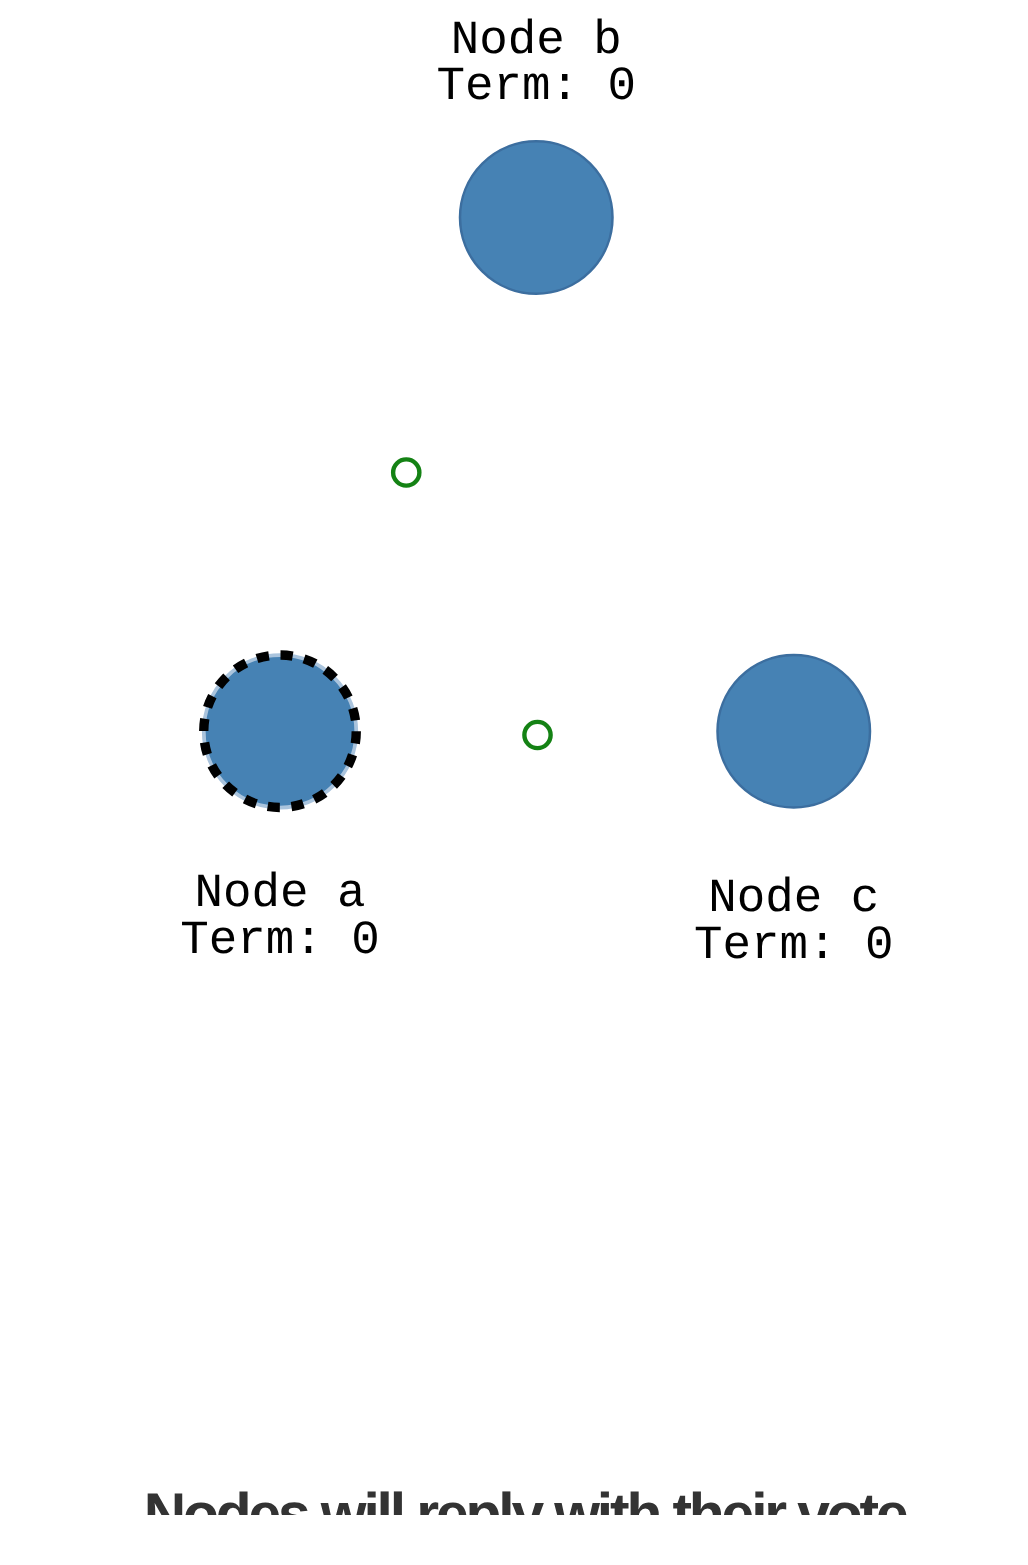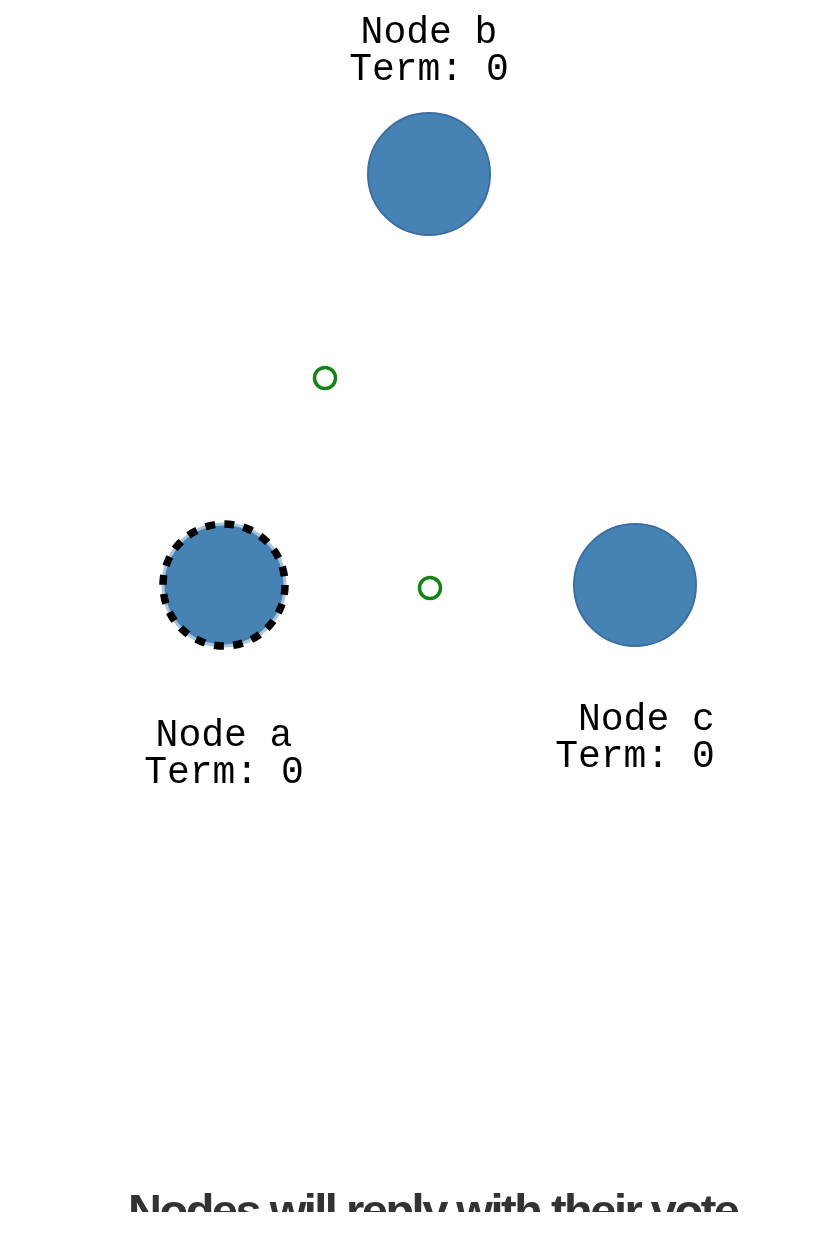--- a/index.html
+++ b/index.html
@@ -46,26 +46,26 @@
     position: absolute;
     transform: translateX(-50%);
     text-align: center;
     white-space: nowrap;
     font-family: "Liberation Mono", "DejaVu Sans Mono", monospace;
     font-size: 38px;
     line-height: 37px;
     color: var(--label_text, #000000);
   }
   .label-b { left: 429px; top: 14px; }
-  .label-a { left: 224px; top: 717px; }
-  .label-c { left: 635px; top: 701px; text-align: right; }
+  .label-a { left: 224px; top: 697px; }
+  .label-c { left: 635px; top: 701px; }
   
   .caption {
     position: absolute;
-    left: 438px;
+    left: 425px;
     top: 1183px;
     transform: translateX(-50%);
     white-space: nowrap;
     font-family: "Liberation Sans", sans-serif;
     font-weight: 700;
     font-size: 47px;
     letter-spacing: -2.5px;
     color: var(--caption_text, #333333);
   }
 </style>

